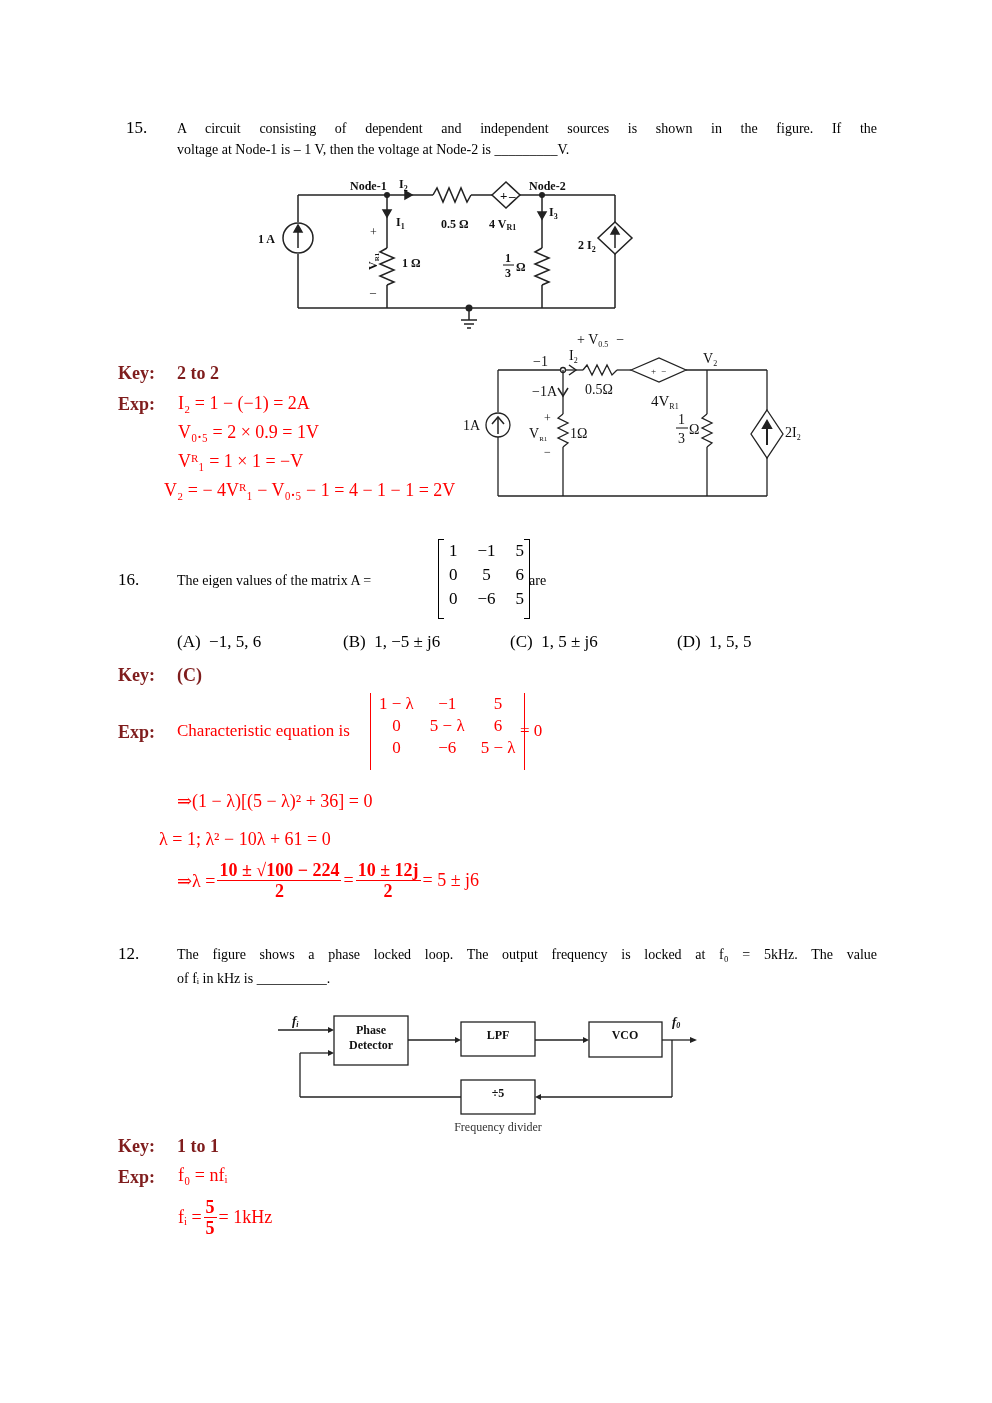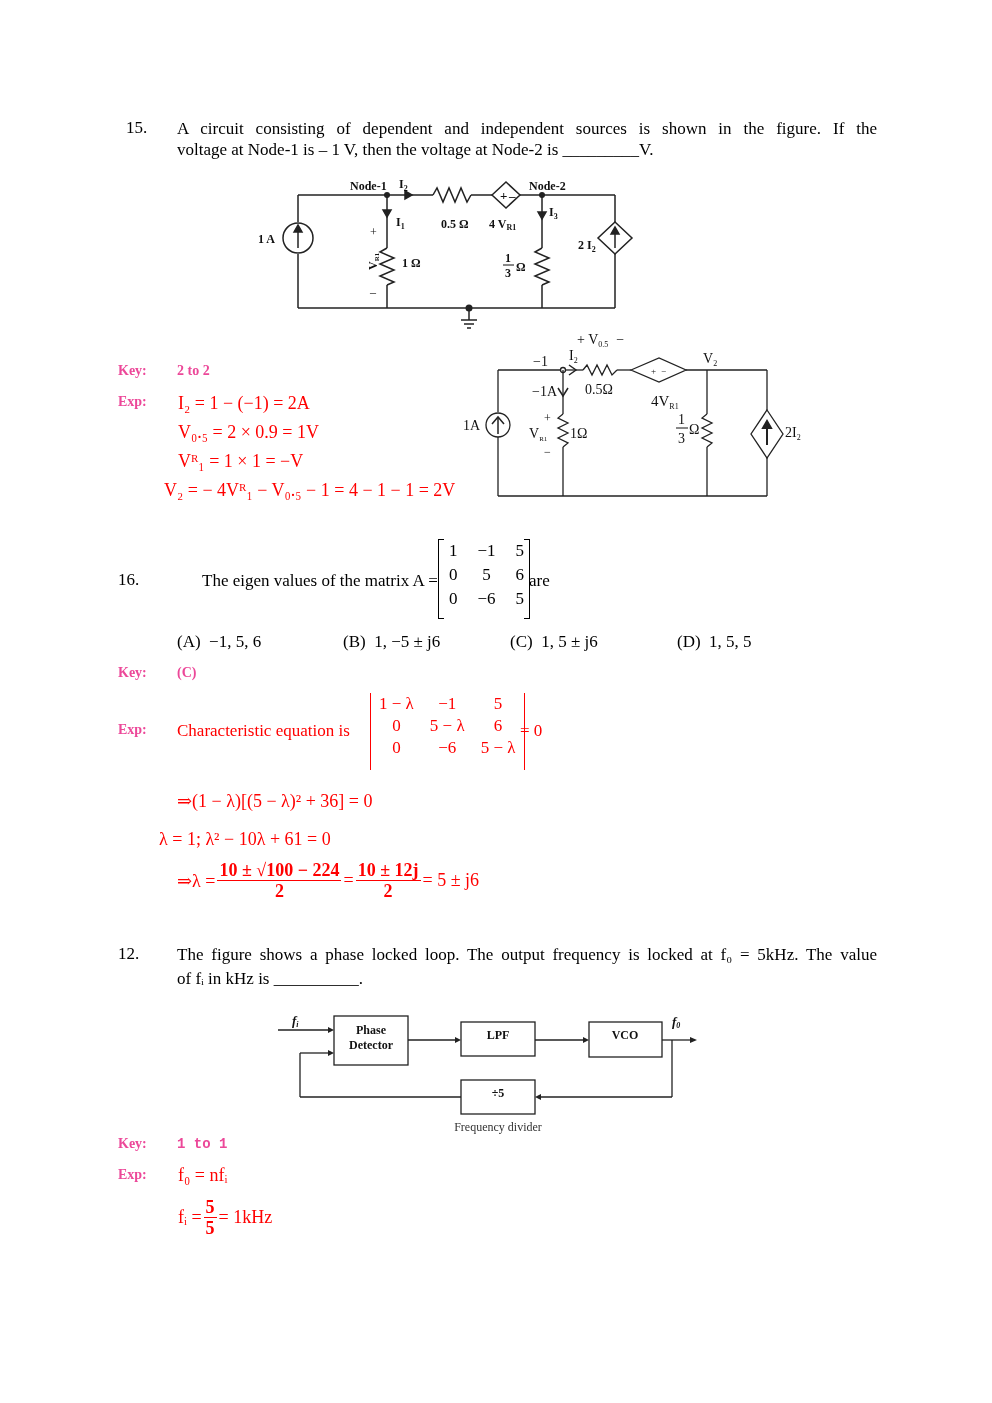--- a/index.html
+++ b/index.html
@@ -1,21 +1,21 @@
 <!DOCTYPE html>
 <html><head>
 <meta charset="utf-8">
 <style>
   html, body { margin: 0; padding: 0; background: #ffffff; }
   body { width: 992px; height: 1403px; position: relative; overflow: hidden;
          font-family: "Liberation Serif", "DejaVu Serif", serif; color: #000; }
   .abs { position: absolute; }
-  .q-text { font-size: 17px; line-height: 21px; }
+  .q-text { font-size: 14px; line-height: 21px; }
   .qnum { font-size: 17px; }
-  .lbl { font-size: 14px; font-weight: bold; color: #ec4899; }
+  .lbl { font-size: 18px; font-weight: bold; color: #7f1d1d; }
   .eq { font-size: 18px; color: #ff0000; white-space: nowrap; }
   .frac { display: inline-block; vertical-align: middle; text-align: center; margin: 0 2px; font-weight: bold; }
   .frac .num { display: block; border-bottom: 1px solid #ff0000; padding: 0 2px; line-height: 20px; }
   .frac .den { display: block; line-height: 20px; }
   svg text { font-family: "Liberation Serif", "DejaVu Serif", serif; }
   .matrix td { padding: 2px 10px; text-align: center; font-size: 17px; }
   .opt { font-size: 17px; white-space: nowrap; }
 </style>
 </head>
 <body>
@@ -151,21 +151,21 @@
     <line x1="221" y1="98" x2="233" y2="98" stroke="#111" stroke-width="1"></line>
     <text x="223" y="113">3</text>
     <text x="234" y="104">Ω</text>
     <text x="330" y="107"><tspan>2I</tspan><tspan font-size="8" dy="3">2</tspan></text>
     <text x="196" y="44" font-size="9">+</text>
     <text x="206" y="44" font-size="9">−</text>
   </g>
 </svg>
 
 <div class="abs qnum" style="left:118px; top:570px;">16.</div>
-<div class="abs q-text" style="left:177px; top:570px;margin-left:25px;">The eigen values of the matrix  A =</div>
+<div class="abs q-text" style="left:177px; top:570px;">The eigen values of the matrix  A =</div>
 
 <div class="abs" style="left:438px; top:539px; width:90px; height:80px; border-left:1.5px solid #000; border-right:1.5px solid #000;">
   <div style="position:absolute; left:-1px; top:0; width:6px; border-top:1.5px solid #000;"></div>
   <div style="position:absolute; left:-1px; bottom:0; width:6px; border-bottom:1.5px solid #000;"></div>
   <div style="position:absolute; right:-1px; top:0; width:6px; border-top:1.5px solid #000;"></div>
   <div style="position:absolute; right:-1px; bottom:0; width:6px; border-bottom:1.5px solid #000;"></div>
   <table class="matrix" style="border-collapse:collapse; margin-top:0;">
     <tbody>
         <tr>
       <td>1</td>
@@ -270,21 +270,21 @@
     <text x="228" y="34">LPF</text>
     <text x="355" y="34">VCO</text>
     <text x="228" y="92">÷5</text>
   </g>
   <text x="228" y="126" font-size="12" fill="#333" text-anchor="middle">Frequency divider</text>
   <text x="22" y="20" font-size="13" font-weight="bold" font-style="italic" fill="#111"><tspan>f</tspan><tspan font-size="8" dy="2">i</tspan></text>
   <text x="402" y="21" font-size="13" font-weight="bold" font-style="italic" fill="#111"><tspan>f</tspan><tspan font-size="8" dy="2">0</tspan></text>
 </svg>
 
 <div class="abs lbl" style="left:118px; top:1136px;">Key:</div>
-<div class="abs lbl" style="left:177px; top:1136px;font-family:Liberation Mono, monospace;">1 to 1</div>
+<div class="abs lbl" style="left:177px; top:1136px;">1 to 1</div>
 <div class="abs lbl" style="left:118px; top:1167px;">Exp:</div>
 <div class="abs eq" style="left:178px; top:1165px;">f₀ = nfᵢ</div>
 <div class="abs eq" style="left:178px; top:1197px; display:flex; align-items:center;">
   <span>fᵢ =</span>
   <span class="frac">
       <span class="num" style="border-color:#ff0000;">5</span>
       <span class="den">5</span>
     </span>
   <span>= 1kHz</span>
 </div>

